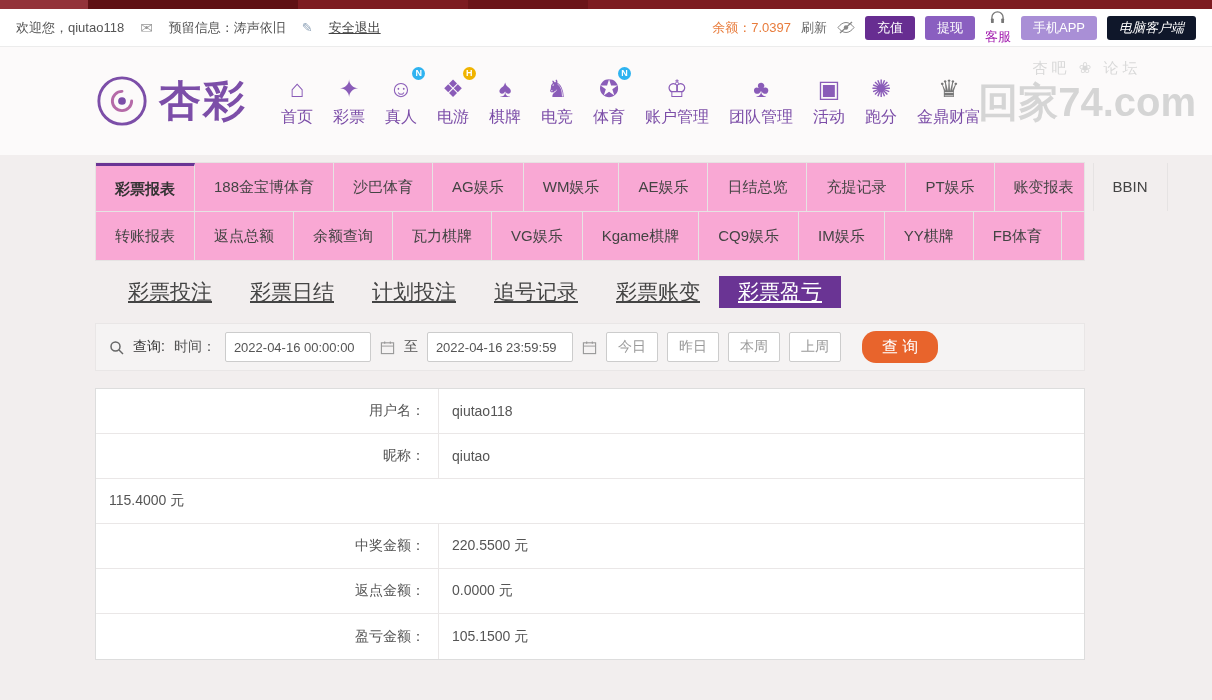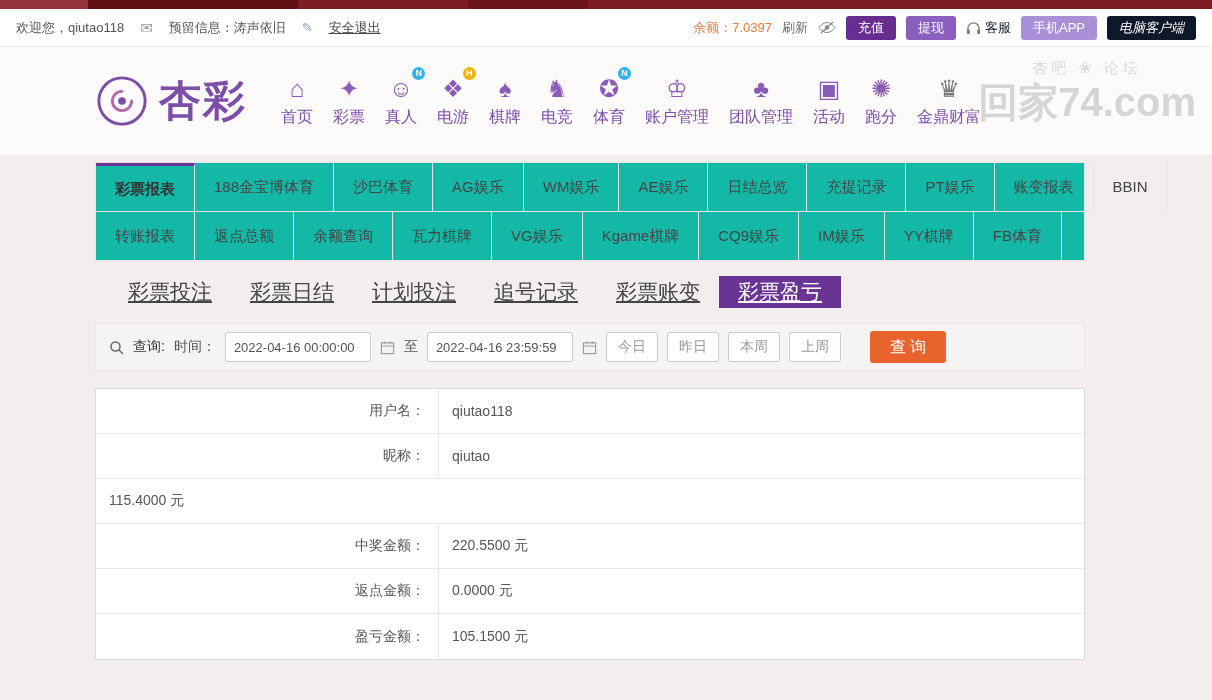--- a/index.html
+++ b/index.html
@@ -34,21 +34,21 @@
   .balance { color: #e87c3c; }
   .refresh { color: #666; cursor: pointer; }
   .btn {
     height: 24px; line-height: 24px; padding: 0 12px; border: none;
     border-radius: 3px; color: #fff; font-size: 13px; cursor: pointer;
   }
   .btn-deposit  { background: #672d91; }
   .btn-withdraw { background: #8a5fc0; }
   .btn-app      { background: #a98fd6; }
   .btn-pc       { background: #0f172a; font-style: italic; }
-  .service { display: flex; align-items: center; gap: 4px; color: #0f172a; cursor: pointer; }
+  .service { display: flex; align-items: center; gap: 4px; color: #a21caf; cursor: pointer; flex-direction: column; }
 
   
   .header {
     height: 108px; background: #fcfafa; position: relative;
     display: flex; align-items: center; padding-left: 95px;
   }
   .logo { display: flex; align-items: center; margin-right: 24px; cursor: pointer; }
   .logo-text { font-size: 42px; font-weight: bold; color: #7c4ea8; margin-left: 10px; letter-spacing: 2px; }
   .nav { display: flex; align-items: flex-end; }
   .nav-item { display: flex; flex-direction: column; align-items: center; padding: 0 10px; cursor: pointer; }
@@ -66,21 +66,21 @@
   .badge-blue   { background: #2fb3f0; }
   .badge-yellow { background: #f0b400; }
   .watermark { position: absolute; right: 16px; top: 12px; text-align: center; pointer-events: none; }
   .wm-line1 { font-size: 15px; letter-spacing: 4px; color: #d9d9d9; }
   .wm-main  { font-size: 40px; font-weight: bold; color: #d5d5d5; line-height: 1.2; text-align: center; }
 
   
   .page { padding-top: 7px; }
   .container { width: 990px; margin-left: 95px; }
 
-  .tabs { display: flex; background: #14b8a6; border: 1px solid #e6e3e3; }
+  .tabs { display: flex; background: #f9a8d4; border: 1px solid #e6e3e3; }
   .tabs--second { border-top: none; }
   .tab {
     height: 48px; line-height: 48px; padding: 0 19px; font-size: 15px;
     color: #444; border-right: 1px solid #e6e3e3; cursor: pointer; white-space: nowrap;
   }
   .tab--active { border-top: 3px solid #6a3494; line-height: 45px; font-weight: bold; color: #333; }
 
   .subtabs { display: flex; align-items: center; margin-top: 15px; padding-left: 14px; }
   .subtab { height: 32px; line-height: 32px; padding: 0 19px; font-size: 21px; color: #444; cursor: pointer; text-decoration: underline; }
   .subtab--active { background: #6a3494; color: #fff; }
@@ -93,22 +93,22 @@
   .q-label { color: #333; }
   .date-input {
     width: 146px; height: 30px; border: 1px solid #ccc; border-radius: 2px;
     padding: 0 8px; font-size: 13px; color: #555; background: #fff;
   }
   .quick {
     height: 30px; padding: 0 11px; background: #fff; border: 1px solid #ccc;
     border-radius: 2px; color: #999; font-size: 14px; cursor: pointer;
   }
   .search-btn {
-    height: 32px; padding: 0 20px; margin-left: 20px; background: #e8642c;
-    border: none; border-radius: 3px; color: #fff; font-size: 16px; cursor: pointer;
+    height: 32px; padding: 0 20px; margin-left: 12px; background: #e8642c;
+    border: none; border-radius: 14px; color: #fff; font-size: 16px; cursor: pointer;
   }
 
   .datatable { margin-top: 17px; background: #fff; border: 1px solid #ddd; }
   .trow { display: flex; height: 45px; border-bottom: 1px solid #eae7e7; }
   .trow:last-child { border-bottom: none; }
   .tlabel {
     width: 343px; border-right: 1px solid #eae7e7; display: flex; align-items: center;
     justify-content: flex-end; padding-right: 13px; color: #555; font-size: 14px;
   }
   .tvalue { flex: 1; display: flex; align-items: center; padding-left: 13px; color: #555; font-size: 14px; }

